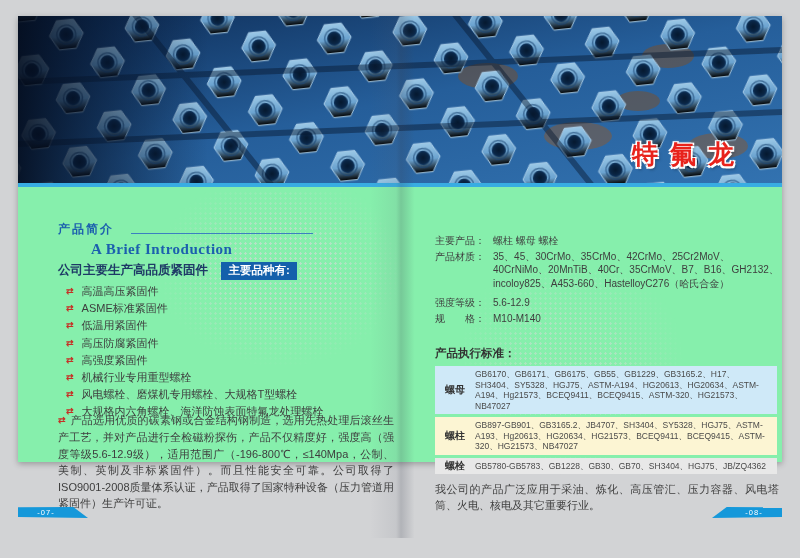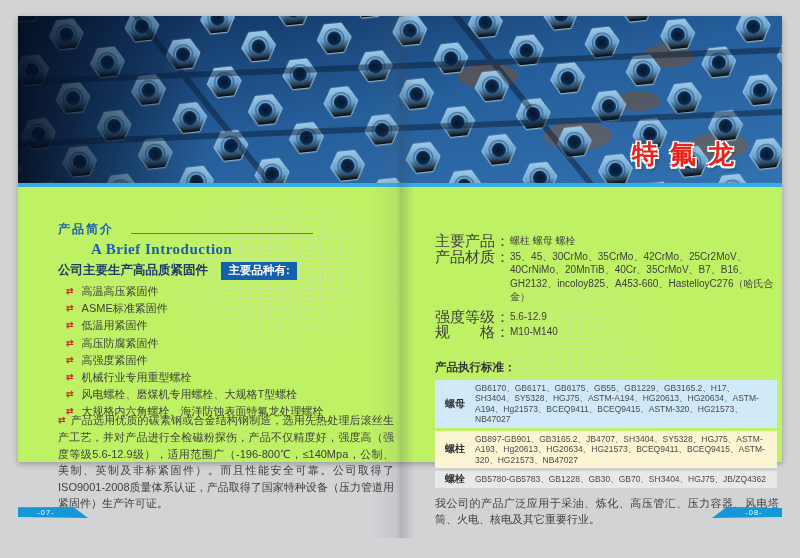--- a/index.html
+++ b/index.html
@@ -1,19 +1,19 @@
 <!DOCTYPE html>
 <html><head>
 <meta charset="utf-8">
 <style>
   * { margin:0; padding:0; box-sizing:border-box; }
   body { font-family:"Liberation Sans", sans-serif; background:#d2d3d5; }
   .canvas { position:relative; width:800px; height:558px; background:#d2d3d5; overflow:hidden; }
 
-  .spread { position:absolute; left:18px; top:16px; width:764px; height:446px; background:#bef264;
+  .spread { position:absolute; left:18px; top:16px; width:764px; height:446px; background:#86efac;
             box-shadow:0 2px 6px rgba(0,0,0,.28); }
 
   
   .photo { position:absolute; left:0; top:0; width:764px; height:167px; overflow:hidden; }
   .photo svg { display:block; }
   .teflon { position:absolute; left:614px; top:121px; font-size:26px; font-weight:bold;
             letter-spacing:12px; color:#e8231c; white-space:nowrap;
             text-shadow:-1.5px -1.5px 0 #fff, 1.5px -1.5px 0 #fff, -1.5px 1.5px 0 #fff,
                         1.5px 1.5px 0 #fff, 0 0 3px #fff, 2px 3px 3px rgba(0,0,0,.35); }
   .divider { position:absolute; left:0; top:167px; width:764px; height:4px; background:#38ade2; }
@@ -53,21 +53,21 @@
 
   
   .ribbon { position:absolute; top:321px; width:70px; height:11px; background:#1598da;
             color:#fff; font-size:7.5px; line-height:11px; text-align:center; letter-spacing:1px; }
   .ribbon-left { left:0; clip-path:polygon(0 2%, 79% 0, 100% 100%, 0 90%); padding-right:14px; }
   .ribbon-right { right:0; clip-path:polygon(21% 0, 100% 2%, 100% 90%, 0 100%); padding-left:14px; }
 
   
   .rp-content { position:absolute; left:35px; top:48px; width:344px; }
   .spec-row { display:flex; margin-bottom:2px; }
-  .spec-label { flex:0 0 58px; font-size:15px; color:#3e3e3e; line-height:13.5px; white-space:nowrap; }
+  .spec-label { flex:0 0 58px; font-size:10px; color:#3e3e3e; line-height:13.5px; white-space:nowrap; }
   .spec-value { flex:1; font-size:10px; color:#3e3e3e; line-height:13.5px; }
   .spec-row:nth-child(2) { margin-bottom:6px; }
   .standards-title { margin:21px 0 5px; font-size:11.5px; font-weight:bold; color:#333; }
   .std-table { width:342px; }
   .std-row { display:flex; align-items:center; margin-bottom:3px; }
   .std-row-0 { background:#cfe9f8; }
   .std-row-1 { background:#fcf5d3; }
   .std-row-2 { background:#e8e8e8; }
   .std-cat { flex:0 0 40px; text-align:center; font-size:10px; font-weight:bold; color:#333; }
   .std-codes { flex:1; font-size:8.5px; line-height:10.5px; color:#4a4a4a; padding:3px 6px 3px 0; }

